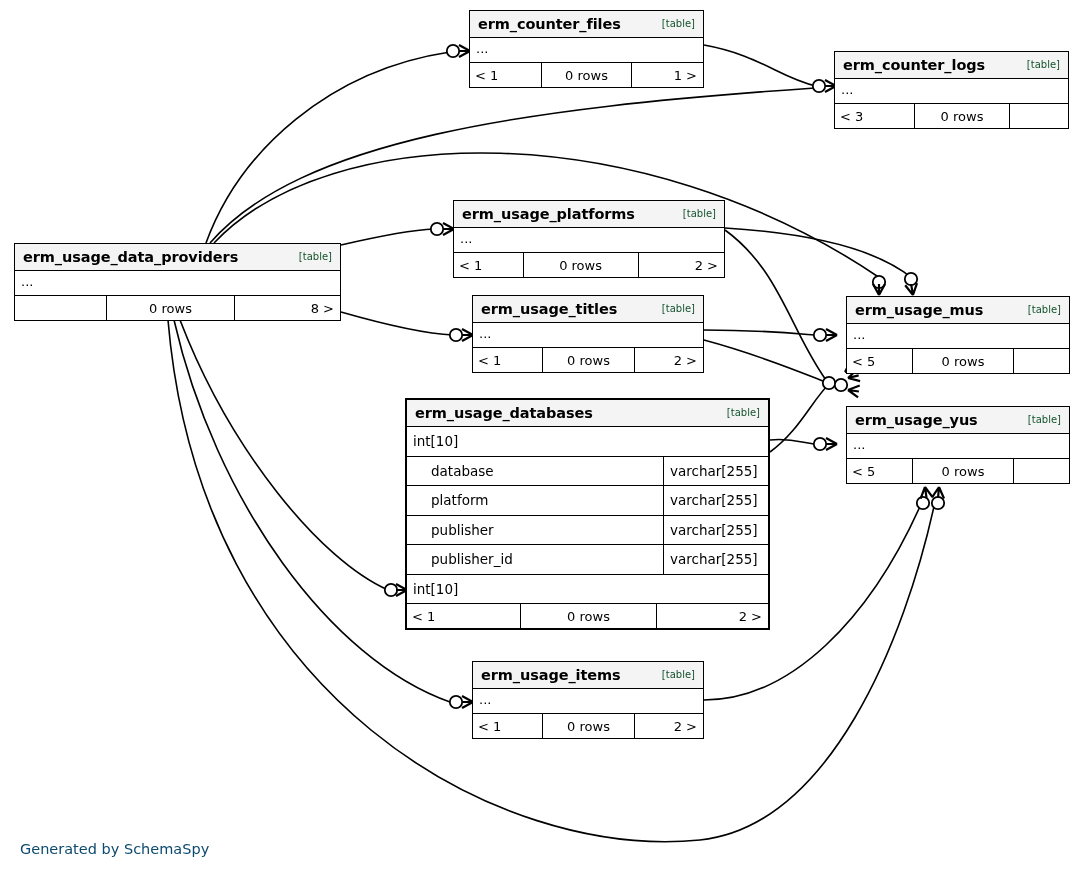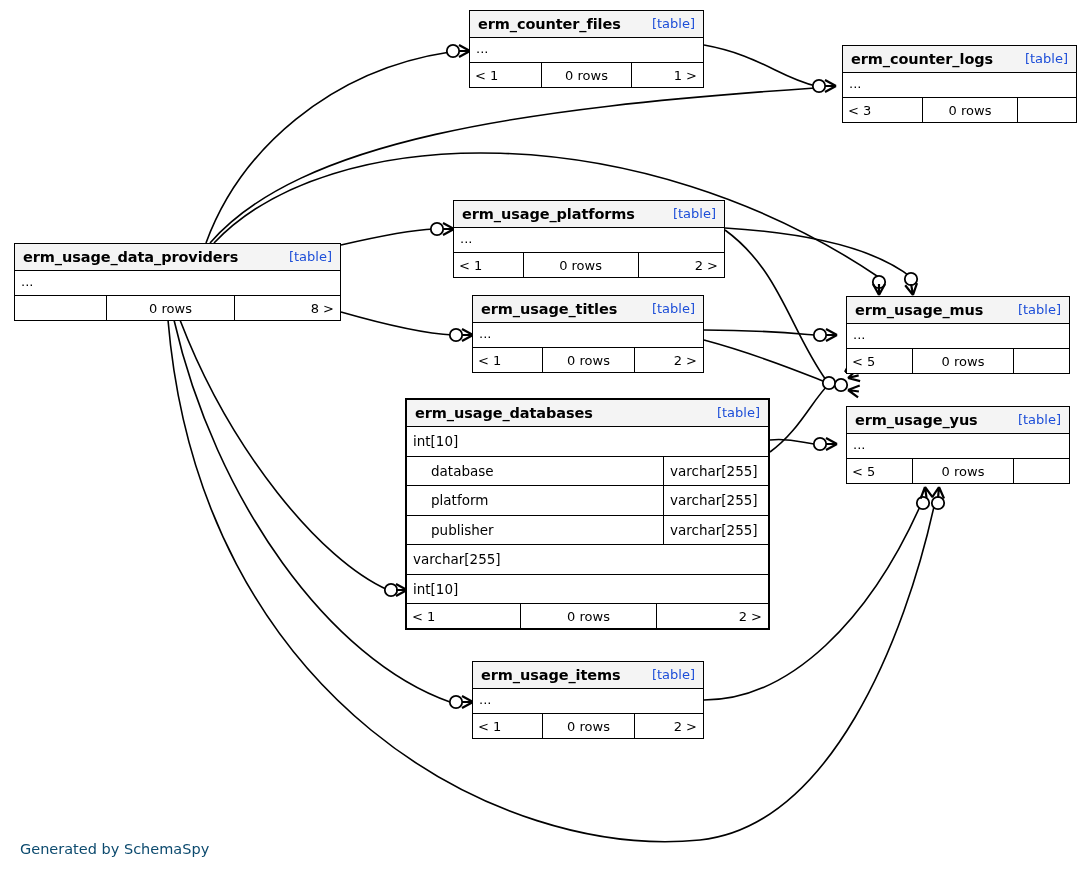--- a/index.html
+++ b/index.html
@@ -8,21 +8,21 @@
   #canvas{position:absolute;inset:0;width:1085px;height:614px;}
   #edges{position:absolute;left:0;top:0;width:1085px;height:871px;pointer-events:none;}
 
   .table{position:absolute;box-sizing:border-box;background:#fff;border:1px solid #000;}
   .table.focus{border:2px solid #000;}
 
   .thead{display:flex;align-items:center;justify-content:space-between;
          background:#f4f4f4;border-bottom:1px solid #000;
          padding:3px 8px 4px 8px;box-sizing:border-box;height:27px;}
   .tname{font-weight:bold;font-size:14.5px;color:#000;letter-spacing:-0.1px;white-space:nowrap;}
-  .ttag{font-size:13px;color:#1d4ed8;white-space:nowrap;padding-left:10px;}
+  .ttag{font-size:10px;color:#14532d;white-space:nowrap;padding-left:10px;}
 
   .ellipsis{font-size:13px;color:#000;padding:1px 6px 4px 6px;box-sizing:border-box;
             height:25px;line-height:19px;border-bottom:1px solid #000;}
 
   .cols{display:block;}
   .colrow{display:flex;border-bottom:1px solid #000;height:29.5px;box-sizing:border-box;}
   .colrow:last-child{border-bottom:1px solid #000;}
   .colname{flex:1;display:flex;align-items:center;gap:7px;padding:0 8px;
            font-size:13.5px;color:#000;border-right:1px solid #000;box-sizing:border-box;}
   .coltype{width:104px;display:flex;align-items:center;padding:0 6px;
@@ -141,21 +141,21 @@
       <span class="ttag">[table]</span>
     </div>
     <div class="ellipsis">...</div>
     <div class="tfoot">
       <div class="f-left" style="width:72px">&lt; 1</div>
       <div class="f-mid" style="width:90px">0 rows</div>
       <div class="f-right" style="width:71px">1 &gt;</div>
     </div>
   </div>
 
-  <div class="table" style="left:834px;top:45px;width:235px;margin-left:8px;">
+  <div class="table" style="left:834px;top:51px;width:235px;">
     <div class="thead">
       <span class="tname">erm_counter_logs</span>
       <span class="ttag">[table]</span>
     </div>
     <div class="ellipsis">...</div>
     <div class="tfoot">
       <div class="f-left" style="width:80px">&lt; 3</div>
       <div class="f-mid" style="width:95px">0 rows</div>
       <div class="f-right" style="width:58px"></div>
     </div>
@@ -255,20 +255,24 @@
 
       <div class="colrow">
         <div class="colname">
           <span class="keyicon"></span>
           <span>publisher</span>
         </div>
         <div class="coltype">varchar[255]</div>
       </div>
 
       <div class="colrow">
+        <div class="colname">
+          <span class="keyicon"></span>
+          <span>publisher_id</span>
+        </div>
         <div class="coltype">varchar[255]</div>
       </div>
 
       <div class="colrow">
         <div class="coltype">int[10]</div>
       </div>
 
     </div>
     <div class="tfoot">
       <div class="f-left" style="width:114px">&lt; 1</div>

